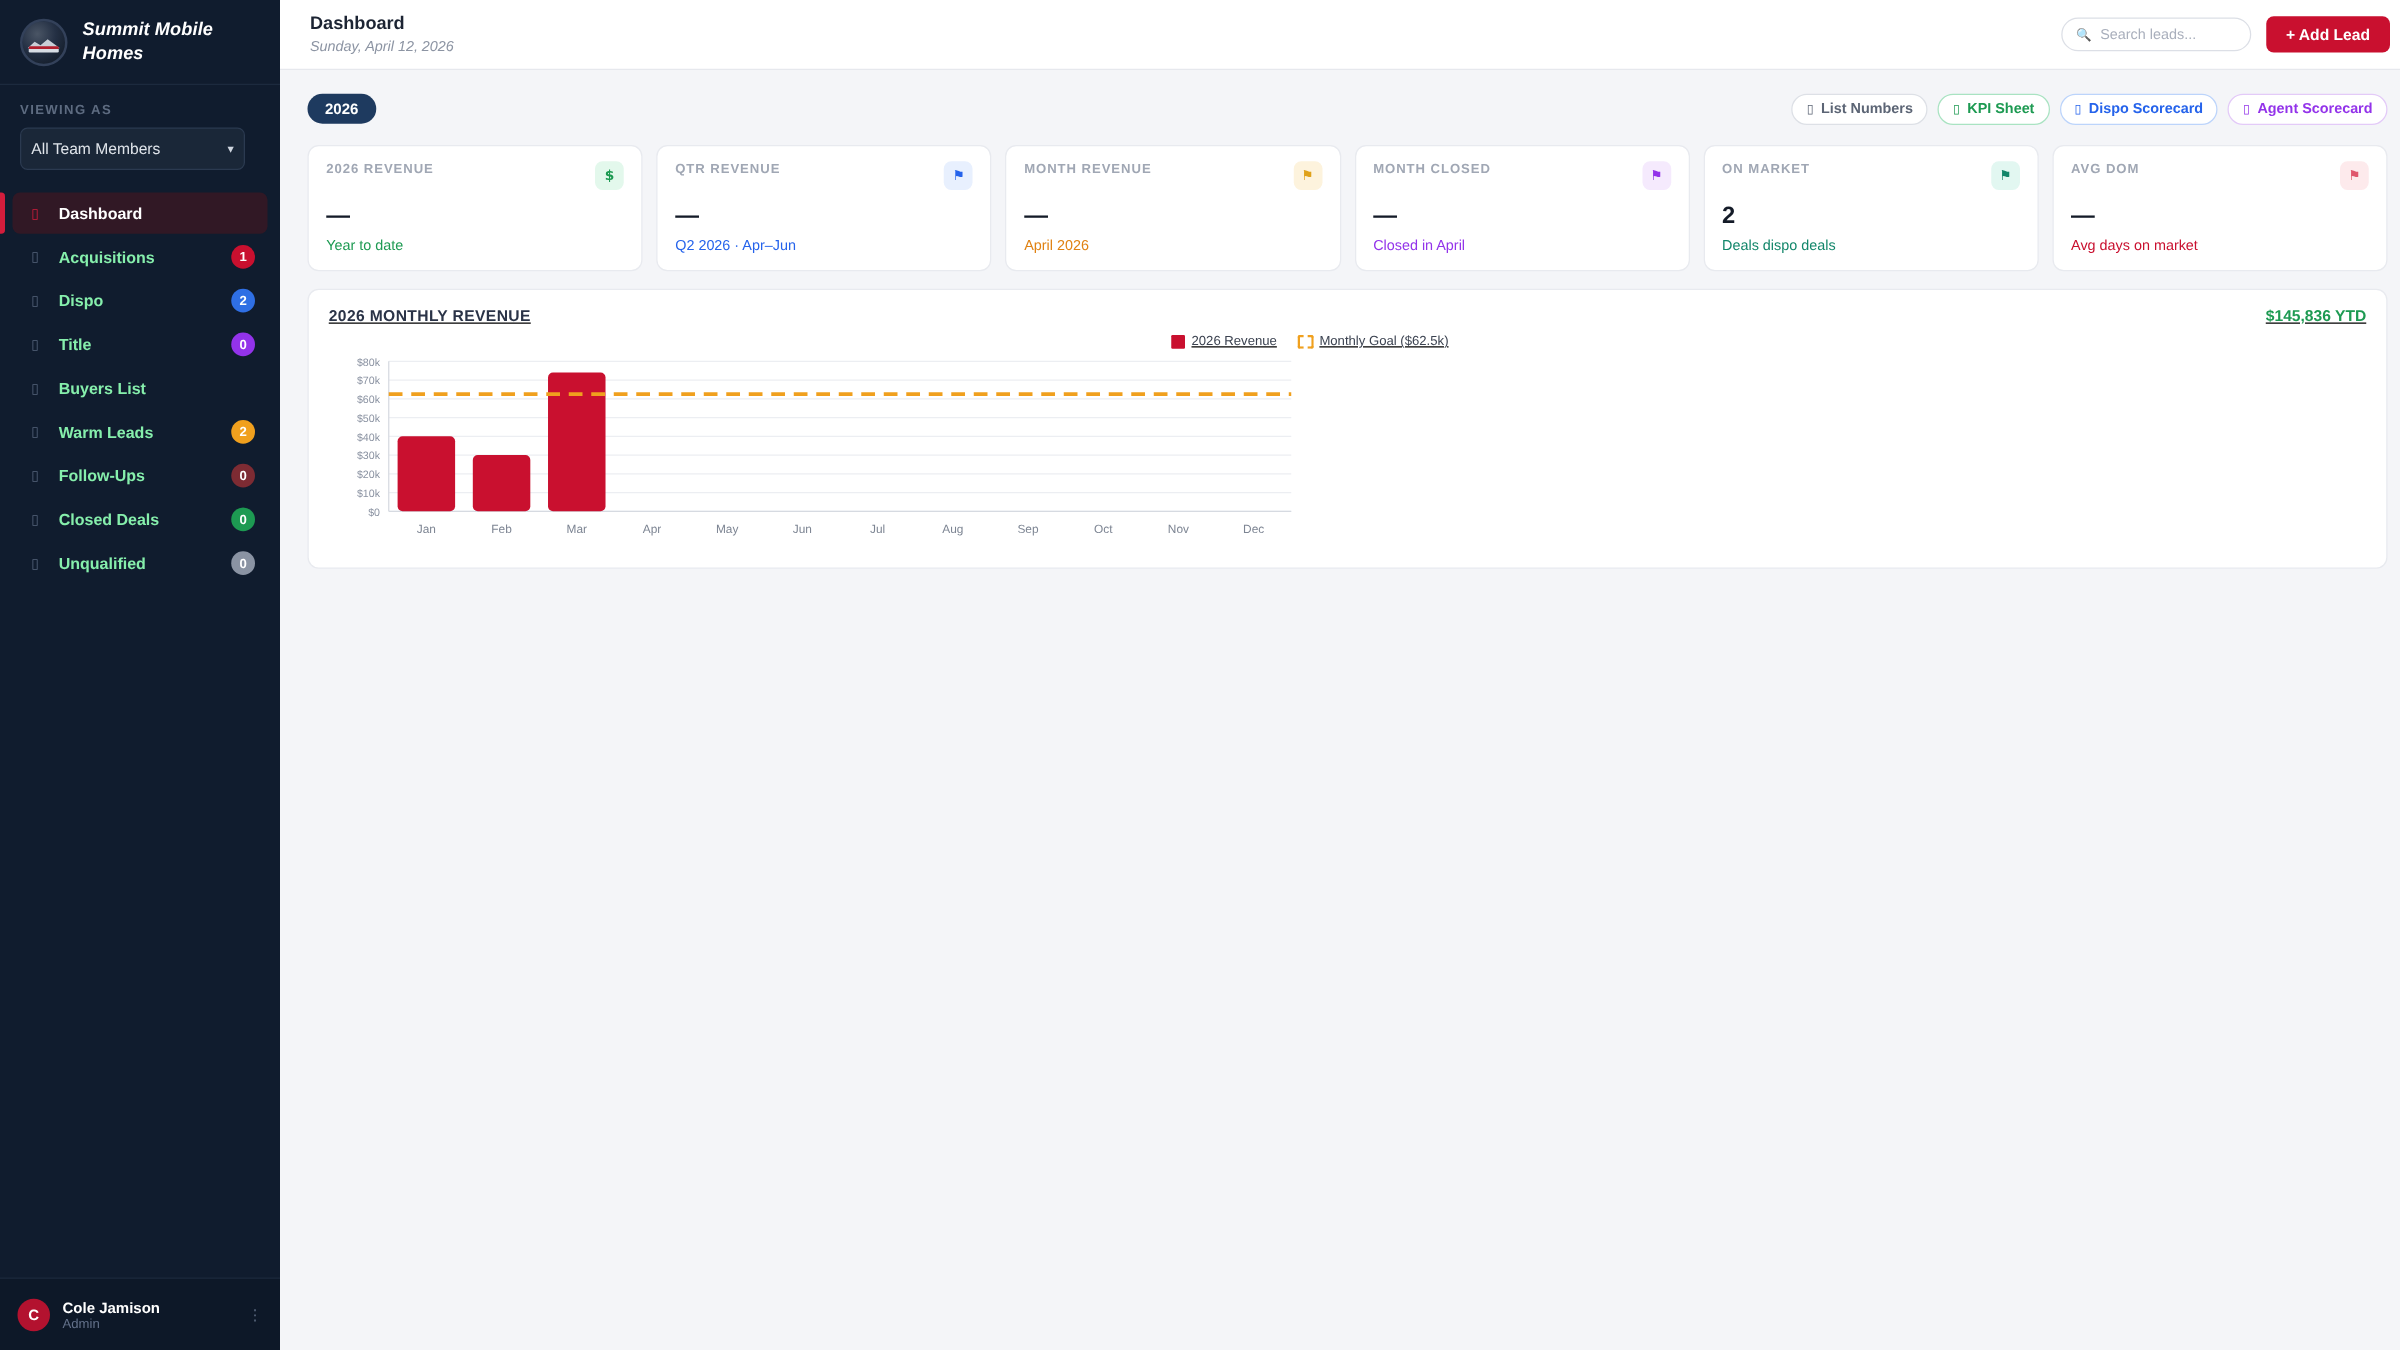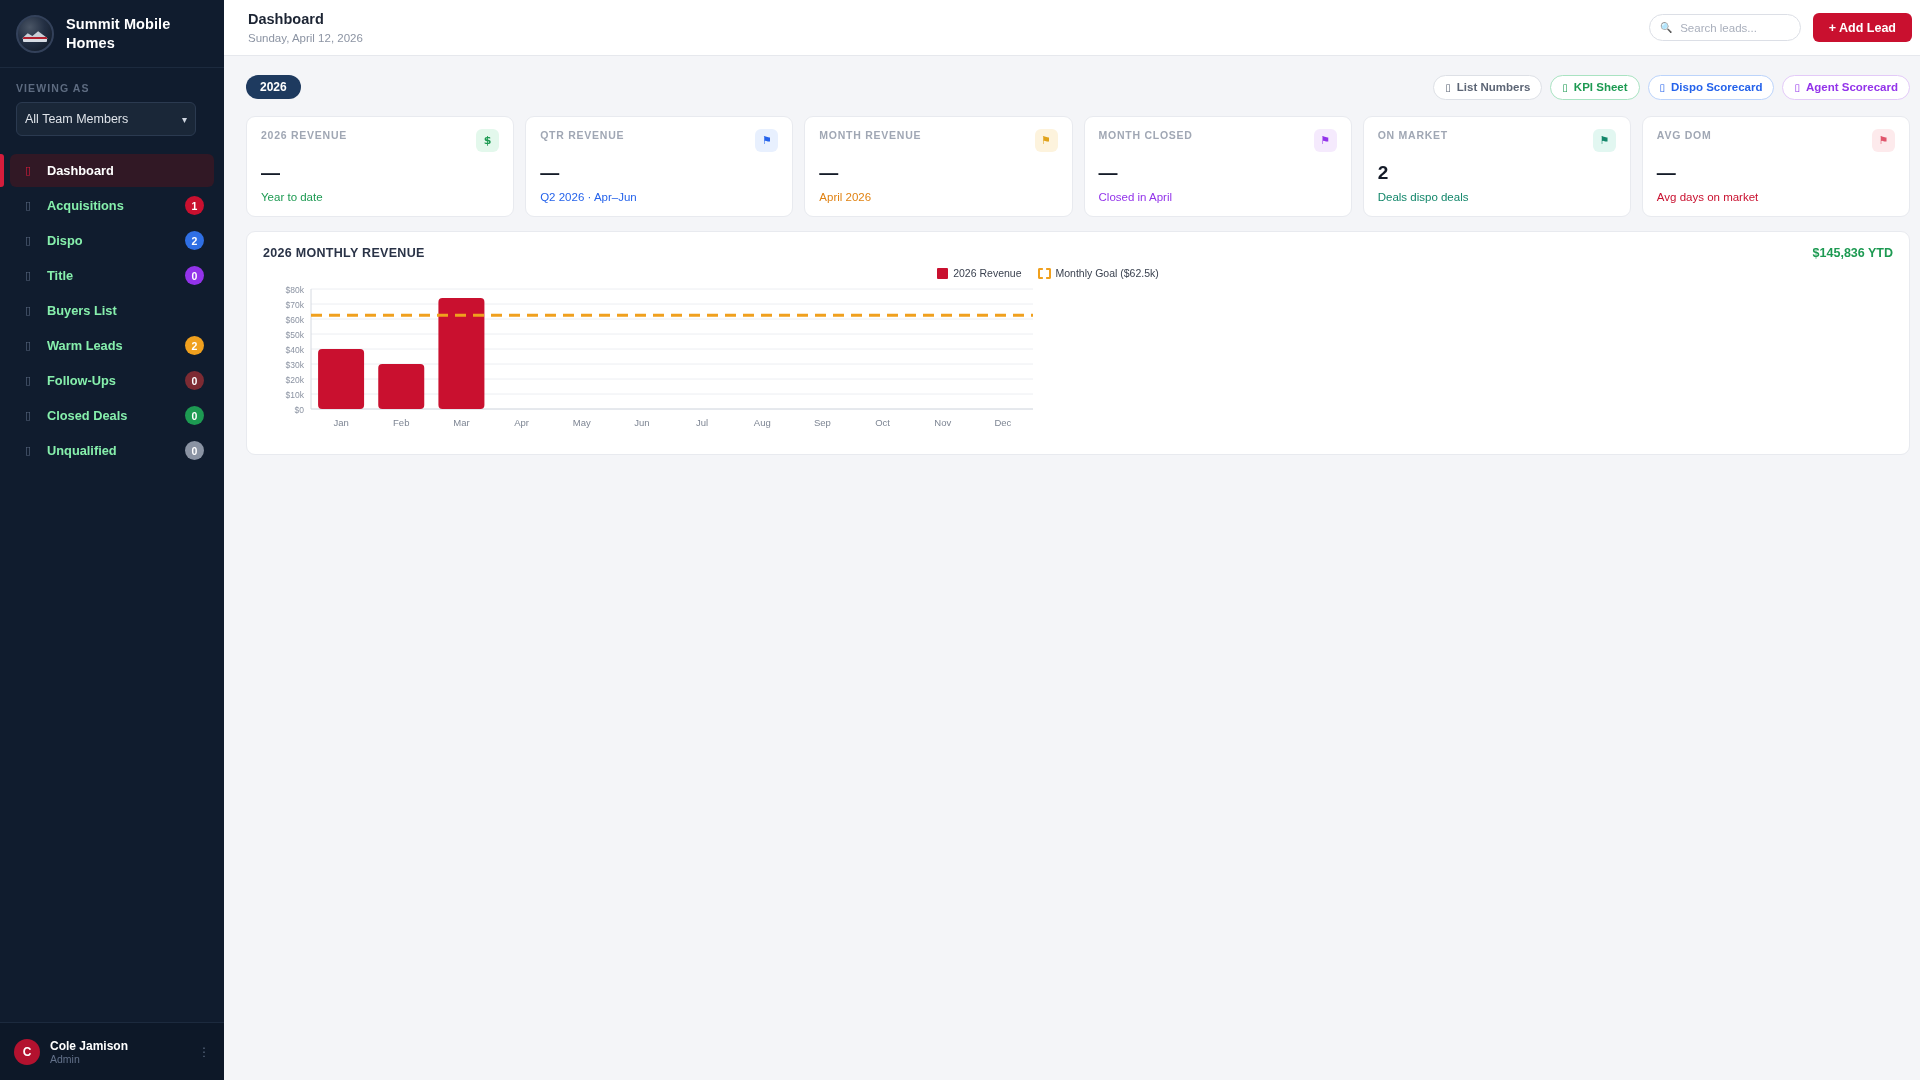--- a/index.html
+++ b/index.html
@@ -39,20 +39,21 @@
     clip-path: polygon(0 100%, 22% 35%, 40% 70%, 62% 10%, 100% 100%);
   }
   .logo::after {
     content: ""; position: absolute; left: 5px; right: 5px; bottom: 9px;
     height: 5px; background: linear-gradient(#b01f2e 0 50%, #d8dde4 50% 100%);
     border-radius: 1px;
   }
   .brand-name {
     color: #ffffff; font-size: 14.5px; font-weight: 700; line-height: 1.28;
     letter-spacing: .1px;
+    font-style: italic;
   }
   .viewing-block { padding: 14px 14px 12px 16px; }
   .viewing-label {
     color: #5d6b80; font-size: 10.5px; font-weight: 600;
     letter-spacing: 1.1px; text-transform: uppercase; margin-bottom: 8px;
   }
   .viewing-select {
     width: 180px; height: 30px;
     background: #1a2738; border: 1px solid #2b3a50; border-radius: 6px;
     color: #dfe4ea; font-size: 12.5px; font-family: inherit;
@@ -111,21 +112,21 @@
   .user-more { margin-left: auto; color: #5c6a80; font-size: 12px; cursor: pointer; }
 
   
   .main { flex: 1; height: 1080px; display: flex; flex-direction: column; background: #f4f5f8; }
   .topbar {
     height: 56px; background: #ffffff; border-bottom: 1px solid #e6e8ed;
     display: flex; align-items: center; padding: 0 22px 0 24px;
     flex: 0 0 56px;
   }
   .page-title { font-size: 14.5px; font-weight: 700; color: #1c2433; line-height: 1.2; }
-  .page-date { font-size: 11.5px; color: #8c94a3; margin-top: 3px; }
+  .page-date { font-size: 11.5px; color: #8c94a3; margin-top: 3px; font-style: italic; }
   .topbar-right { margin-left: auto; display: flex; align-items: center; gap: 12px; }
   .search-box {
     width: 152px; height: 27px; border: 1px solid #dcdfe6; border-radius: 14px;
     display: flex; align-items: center; padding: 0 11px; gap: 7px;
     background: #fff;
   }
   .search-box .sico { color: #2b3444; font-size: 10px; font-family: "DejaVu Sans", sans-serif; }
   .search-box input {
     border: 0; outline: 0; font-size: 11.5px; color: #2b3444;
     font-family: inherit; width: 100%; background: transparent;
@@ -169,21 +170,21 @@
     font-family: "DejaVu Sans", sans-serif;
   }
   .kpi-value {
     font-size: 19px; font-weight: 700; color: #141b28;
     margin-top: 11px; line-height: 1;
   }
   .kpi-sub { font-size: 11.5px; margin-top: 9px; }
 
   .chart-card {
     background: #fff; border: 1px solid #e8eaef; border-radius: 9px;
-    padding: 14px 16px 14px 16px; height: 224px;
+    padding: 14px 16px 14px 16px; height: 224px; text-decoration: underline;
   }
   .chart-head { display: flex; align-items: center; }
   .chart-title { font-size: 12.5px; font-weight: 700; color: #2a3347; letter-spacing: .3px; }
   .chart-ytd { margin-left: auto; font-size: 12.5px; font-weight: 700; color: #1d9a52; }
   .chart-legend {
     display: flex; justify-content: center; gap: 16px; align-items: center;
     margin-top: 7px; margin-left: -60px;
   }
   .lg { display: flex; align-items: center; gap: 5px; font-size: 10.5px; color: #3b4250; }
   .lg-sw { width: 11px; height: 11px; background: #c9102f; border-radius: 1px; }

